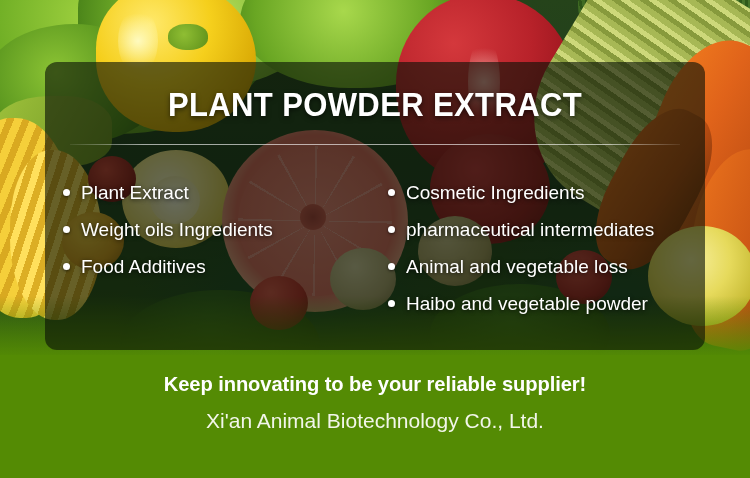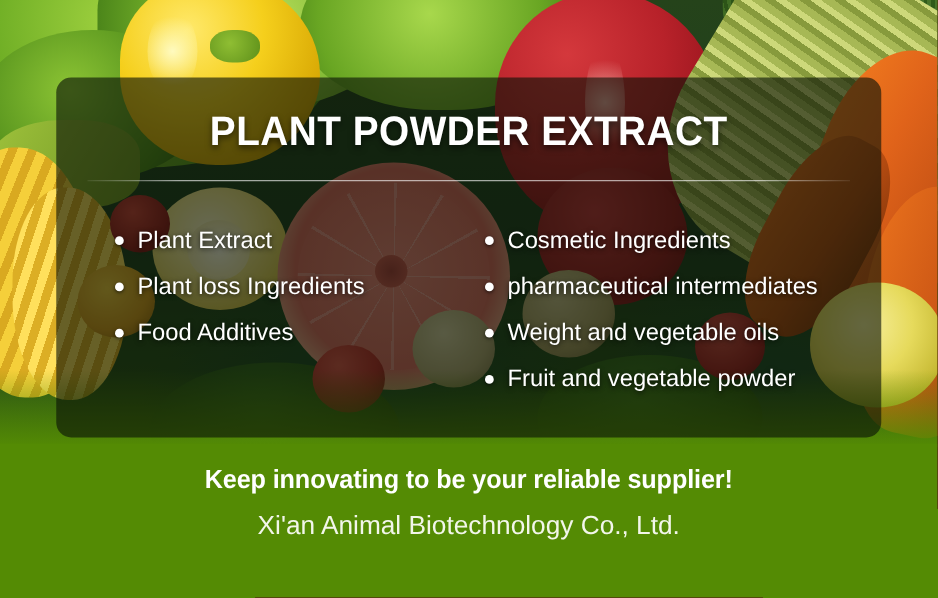--- a/index.html
+++ b/index.html
@@ -6,21 +6,21 @@
   html, body { width:750px; height:478px; overflow:hidden; }
   body {
     font-family:"Liberation Sans", sans-serif;
     background:#548b04;
     position:relative;
   }
   #banner {
     position:absolute; inset:0;
     width:750px; height:478px;
     overflow:hidden;
-    background:#7f1d1d;
+    background:#0c4a6e;
   }
 
   
   .photo { position:absolute; left:0; top:0; width:750px; height:360px; overflow:hidden; }
   .veg { position:absolute; border-radius:50%; }
 
   .bg-base {
     position:absolute; inset:0;
     background:
       radial-gradient(ellipse 200px 120px at 620px 300px, #1d4a2a 0%, transparent 70%),
@@ -157,21 +157,21 @@
 
   .divider {
     position:absolute; left:25px; top:82px; width:610px; height:1px;
     background:linear-gradient(90deg, rgba(255,255,255,.08) 0%, rgba(255,255,255,.62) 12%, rgba(255,255,255,.62) 88%, rgba(255,255,255,.08) 100%);
   }
 
   .columns {
     position:absolute; left:0; top:112px; width:660px;
     display:flex;
   }
-  .col { width:330px; padding-left:47px; }
+  .col { width:330px; padding-left:18px; }
   .col.right { padding-left:13px; }
 
   .bullet-row {
     display:flex; align-items:center;
     height:37px;
   }
   .dot {
     width:7px; height:7px; border-radius:50%;
     background:#ffffff; flex:0 0 auto;
     box-shadow:0 1px 3px rgba(0,0,0,.6);
@@ -265,44 +265,44 @@
 
     <div class="columns">
 
       <div class="col left">
         <div class="bullet-row">
           <span class="dot"></span>
           <span class="bullet-label">Plant Extract</span>
         </div>
         <div class="bullet-row">
           <span class="dot"></span>
-          <span class="bullet-label">Plant loss Ingredients</span>
+          <span class="bullet-label">Weight oils Ingredients</span>
         </div>
         <div class="bullet-row">
           <span class="dot"></span>
           <span class="bullet-label">Food Additives</span>
         </div>
       </div>
 
       <div class="col right">
         <div class="bullet-row">
           <span class="dot"></span>
           <span class="bullet-label">Cosmetic Ingredients</span>
         </div>
         <div class="bullet-row">
           <span class="dot"></span>
           <span class="bullet-label">pharmaceutical intermediates</span>
         </div>
         <div class="bullet-row">
           <span class="dot"></span>
-          <span class="bullet-label">Weight and vegetable oils</span>
-        </div>
-        <div class="bullet-row">
-          <span class="dot"></span>
-          <span class="bullet-label">Fruit and vegetable powder</span>
+          <span class="bullet-label">Animal and vegetable loss</span>
+        </div>
+        <div class="bullet-row">
+          <span class="dot"></span>
+          <span class="bullet-label">Haibo and vegetable powder</span>
         </div>
       </div>
 
     </div>
   </div>
 
   <div class="tagline">Keep innovating to be your reliable supplier!</div>
   <div class="company">Xi'an Animal Biotechnology Co., Ltd.</div>
 
 </div>

